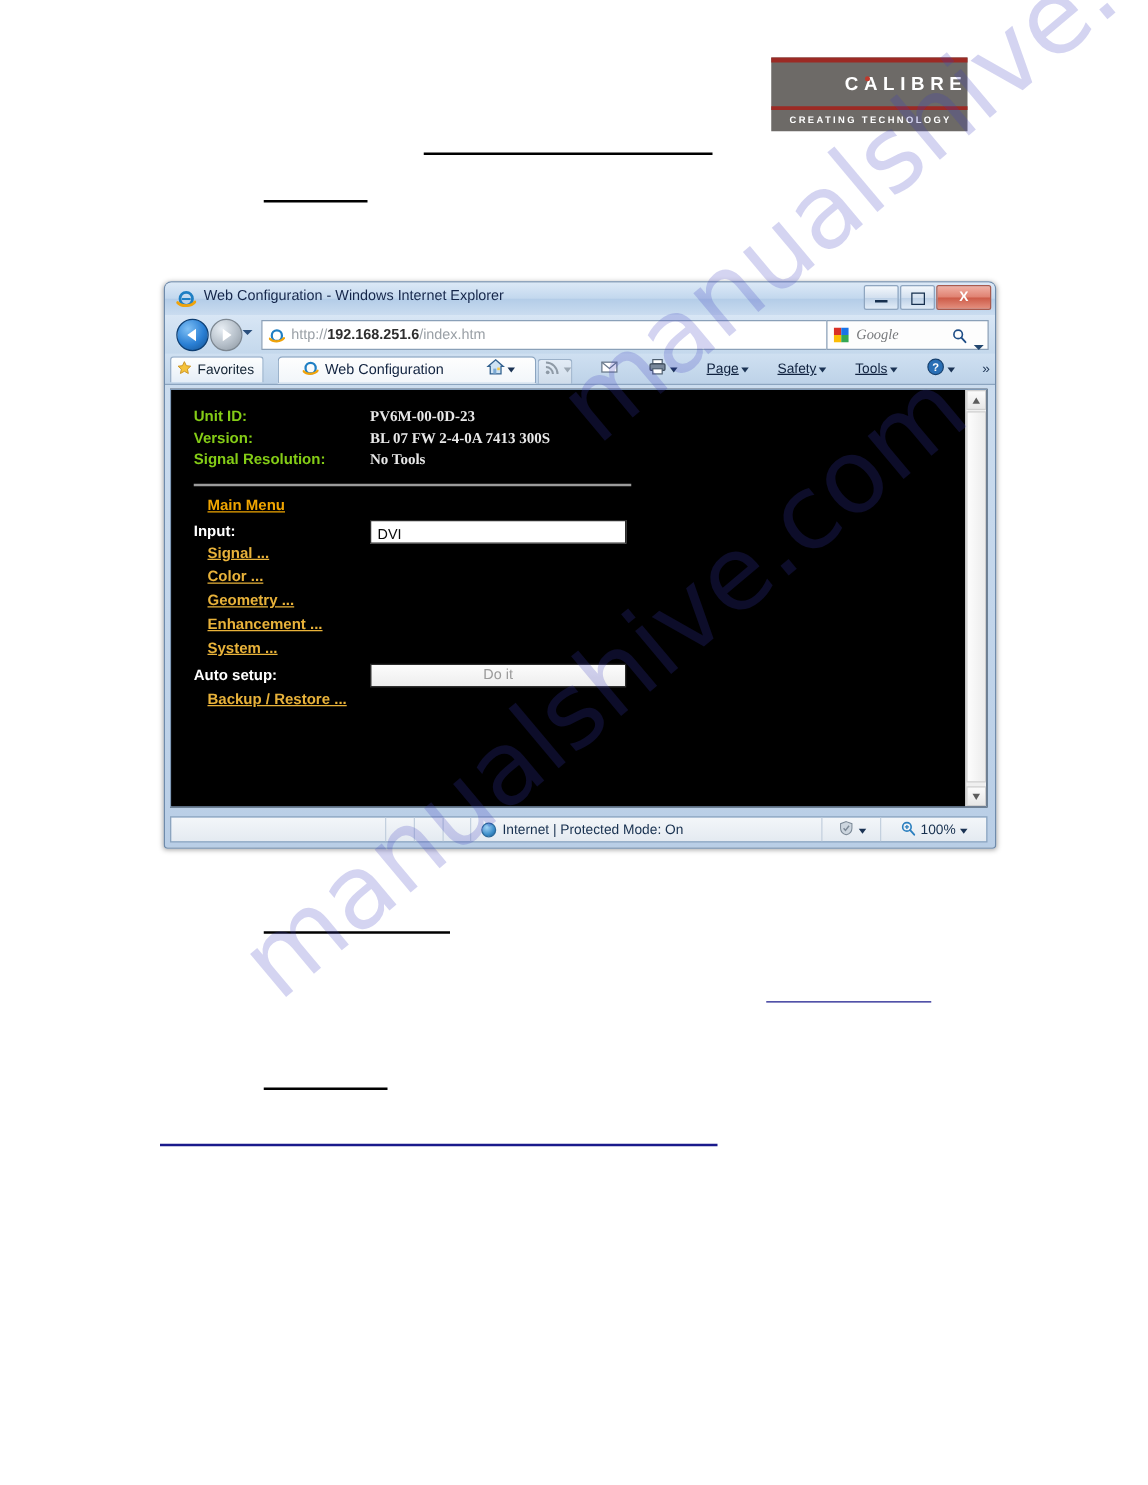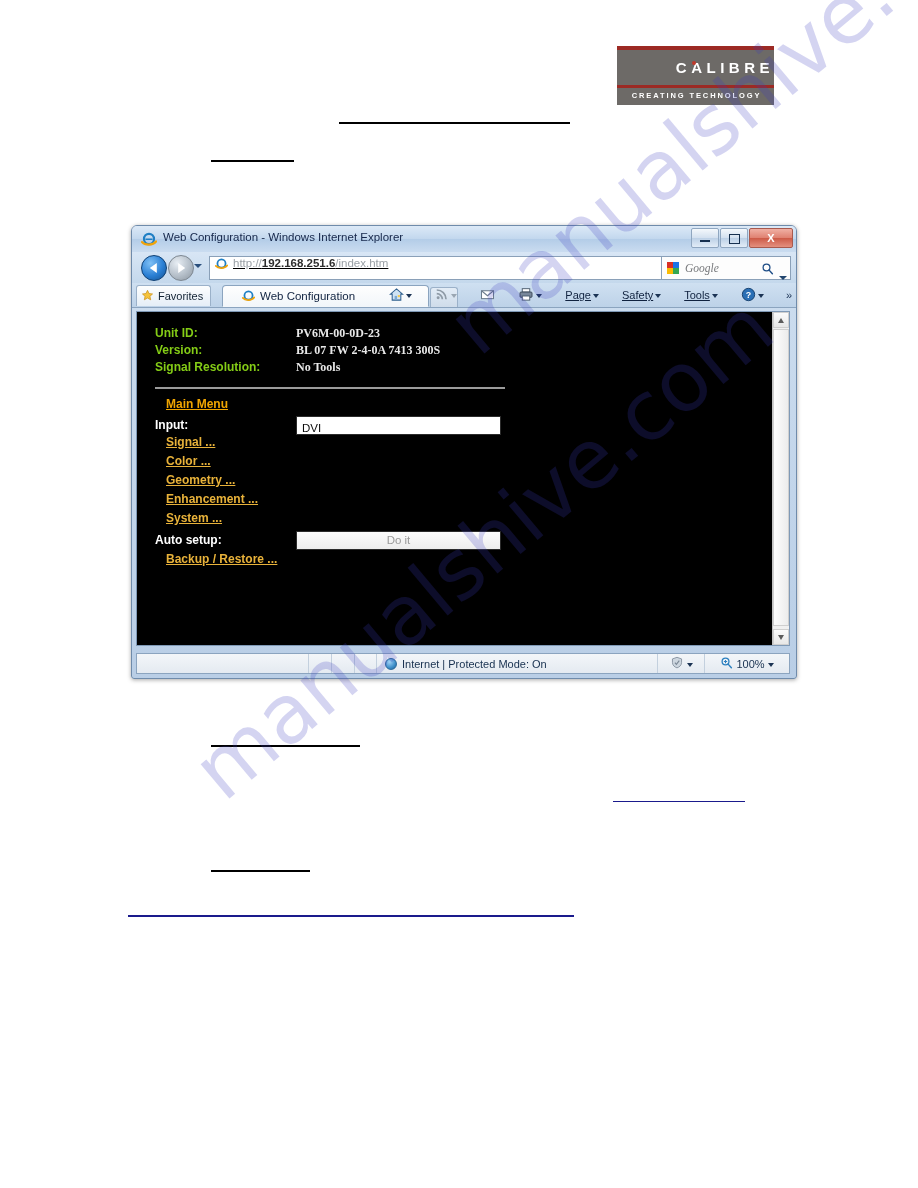--- a/index.html
+++ b/index.html
@@ -228,22 +228,21 @@
     cursor: pointer;
   }
   .addrbar {
     position: absolute;
     left: 77px; top: 4px;
     right: 5px;
     height: 22px;
     background: #ffffff;
     border: 1px solid #8aa0b8;
     display: flex;
-    align-items: flex-start;
-    text-decoration: underline;
+    align-items: center;
   }
   .addr-fav {
     width: 18px;
     flex: 0 0 18px;
     display: flex;
     align-items: center;
     justify-content: center;
     margin-left: 2px;
   }
   .addr-url {

